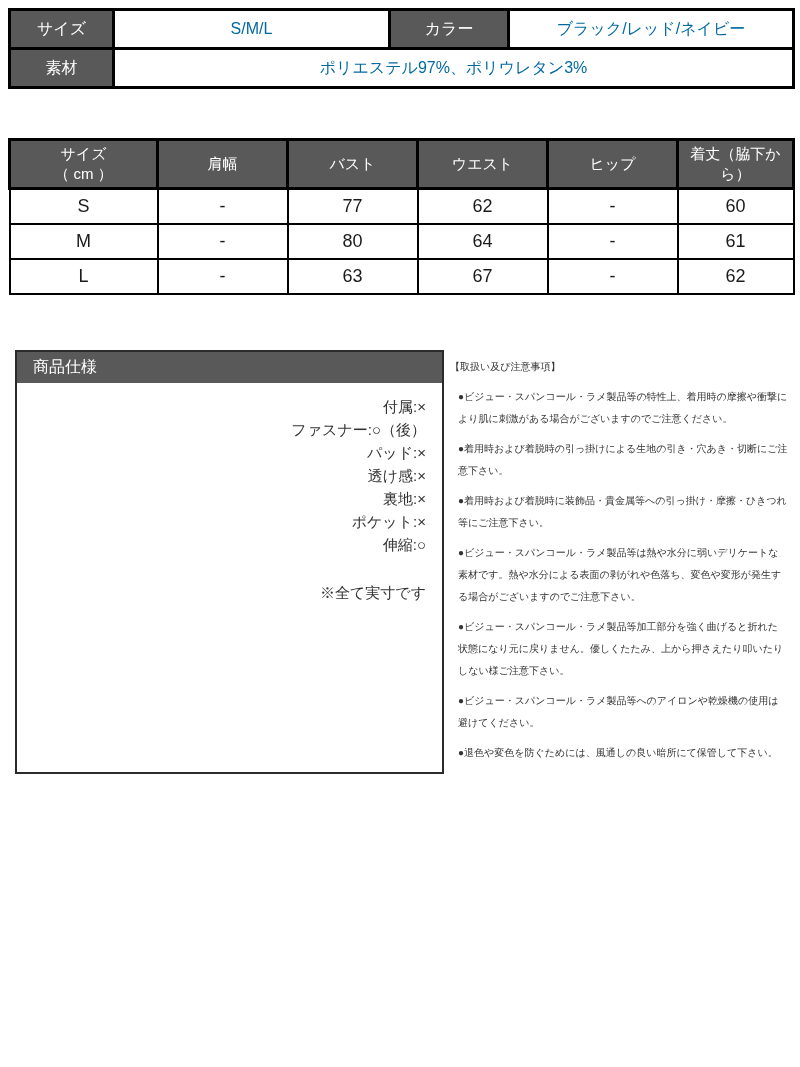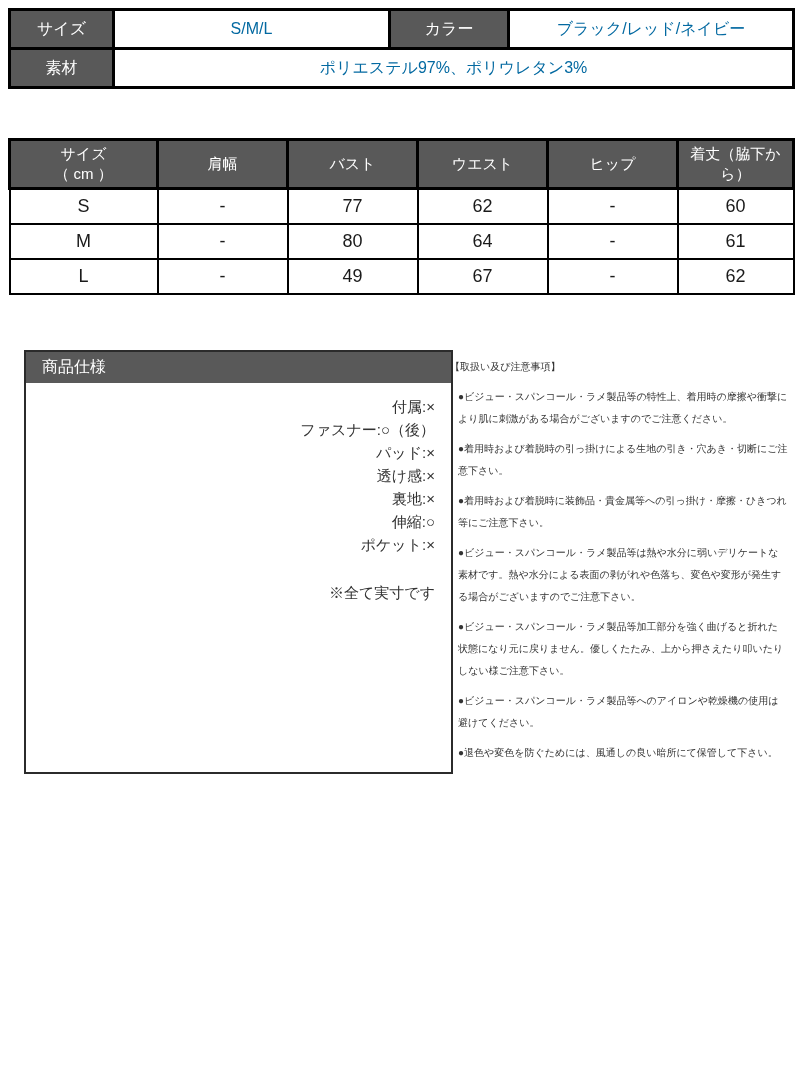--- a/index.html
+++ b/index.html
@@ -24,21 +24,21 @@
     font-size:15px;height:44px;text-align:center;vertical-align:middle;line-height:20px;
   }
   .size-chart th.first{white-space:pre-line;}
   .size-chart td{
     border:2px solid #000;background:#fff;color:#1a1a1a;font-size:18px;
     height:31px;text-align:center;vertical-align:middle;
   }
 
   
   .product-spec-box{
-    position:absolute;left:24px;top:350px;width:429px;height:424px;
+    position:absolute;left:15px;top:350px;width:429px;height:424px;
     border:2px solid #2b2b2b;background:#fff;box-sizing:border-box;
   }
   .box-header{
     background:#595959;color:#ffffff;font-size:16px;
     padding:6px 0 7px 16px;line-height:18px;
   }
   .box-body{padding:12px 16px;font-size:15px;color:#333;text-align:right;}
   .spec-line{line-height:23px;}
   .spec-note{margin-top:25px;line-height:23px;}
 
@@ -107,38 +107,38 @@
       <td>M</td>
       <td>-</td>
       <td>80</td>
       <td>64</td>
       <td>-</td>
       <td>61</td>
     </tr>
     <tr>
       <td>L</td>
       <td>-</td>
-      <td>49</td>
+      <td>63</td>
       <td>67</td>
       <td>-</td>
       <td>62</td>
     </tr>
   </tbody>
     </table>
 
   <div class="product-spec-box">
     <div class="box-header">商品仕様</div>
     <div class="box-body">
       <div class="spec-line">付属:×</div>
       <div class="spec-line">ファスナー:○（後）</div>
       <div class="spec-line">パッド:×</div>
       <div class="spec-line">透け感:×</div>
       <div class="spec-line">裏地:×</div>
+      <div class="spec-line">ポケット:×</div>
       <div class="spec-line">伸縮:○</div>
-      <div class="spec-line">ポケット:×</div>
       <div class="spec-note">※全て実寸です</div>
     </div>
   </div>
 
   <div class="precautions">
     <div class="heading">【取扱い及び注意事項】</div>
     <p>●ビジュー・スパンコール・ラメ製品等の特性上、着用時の摩擦や衝撃により肌に刺激がある場合がございますのでご注意ください。</p>
     <p>●着用時および着脱時の引っ掛けによる生地の引き・穴あき・切断にご注意下さい。</p>
     <p>●着用時および着脱時に装飾品・貴金属等への引っ掛け・摩擦・ひきつれ等にご注意下さい。</p>
     <p>●ビジュー・スパンコール・ラメ製品等は熱や水分に弱いデリケートな素材です。熱や水分による表面の剥がれや色落ち、変色や変形が発生する場合がございますのでご注意下さい。</p>

